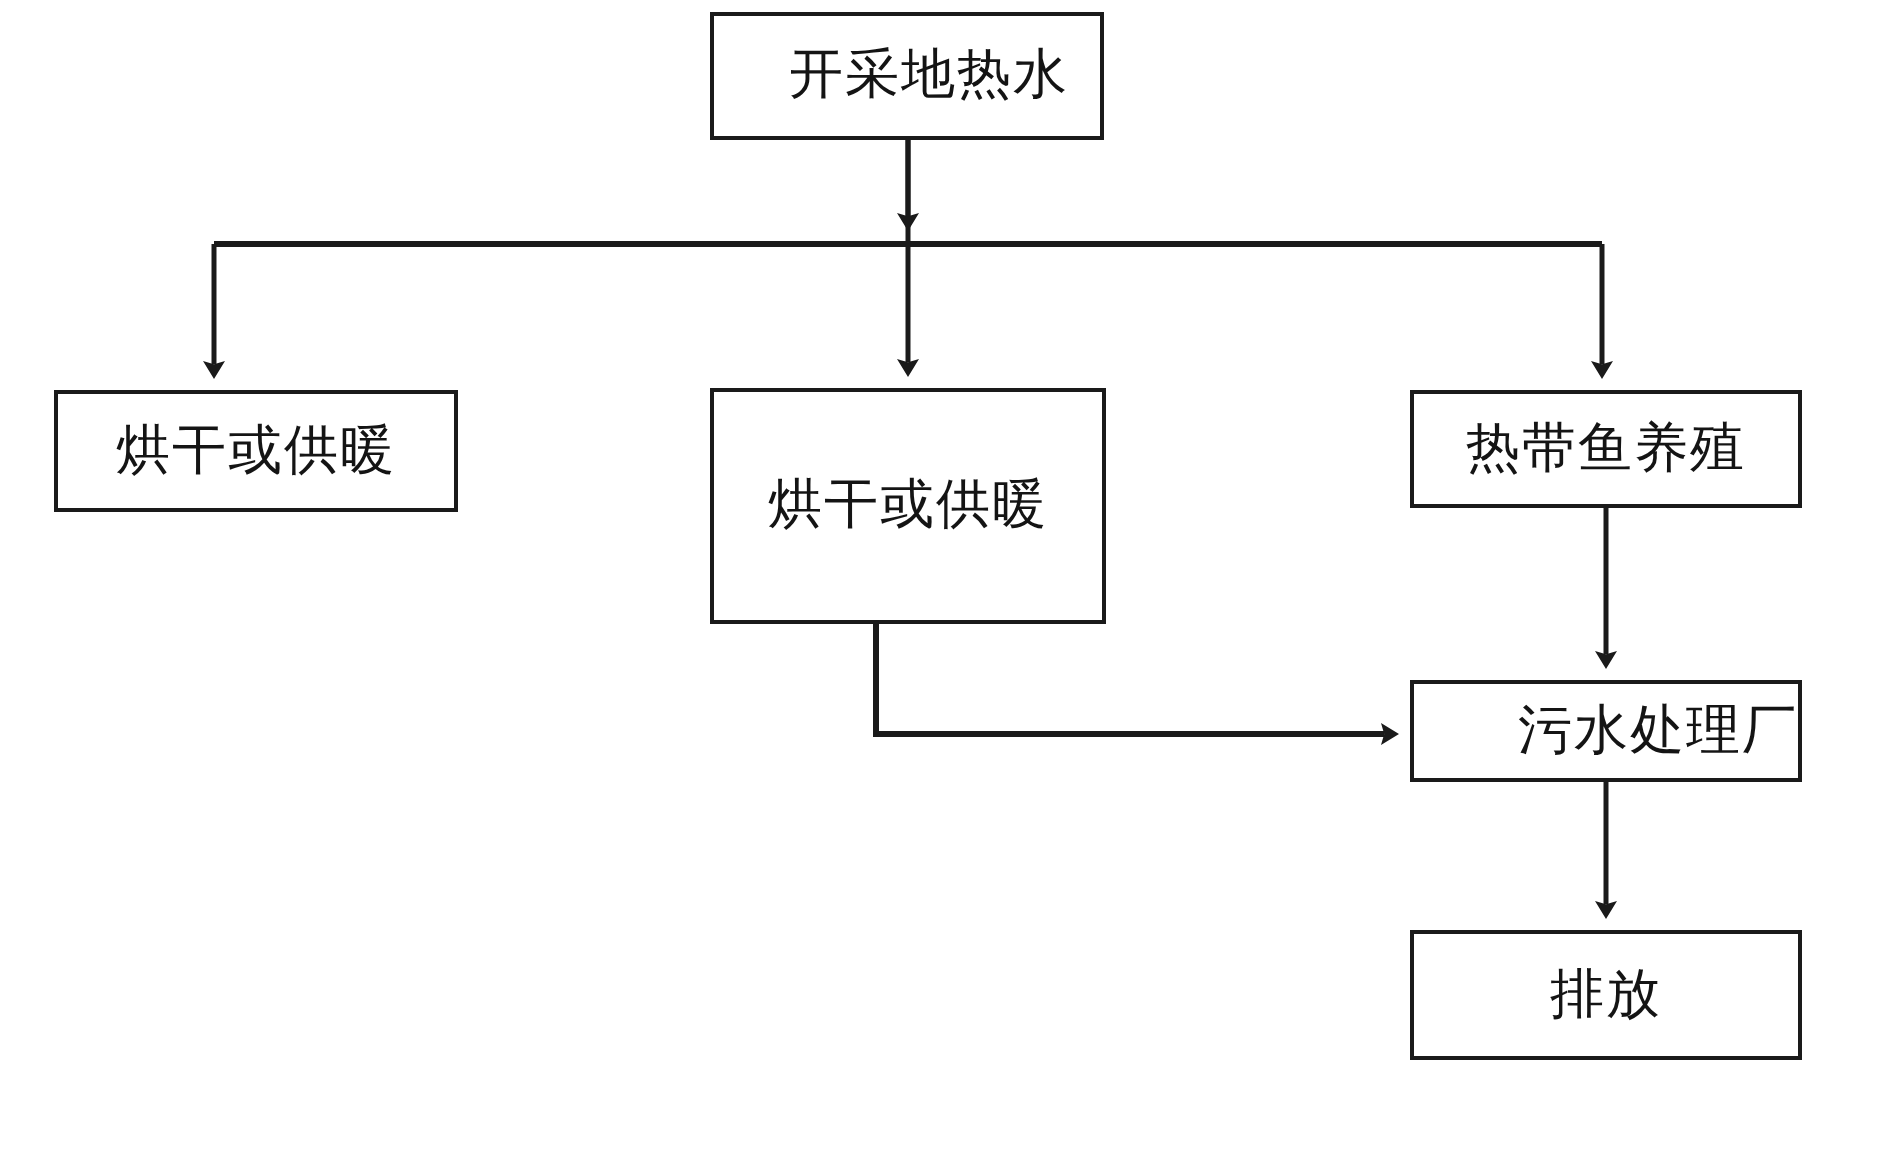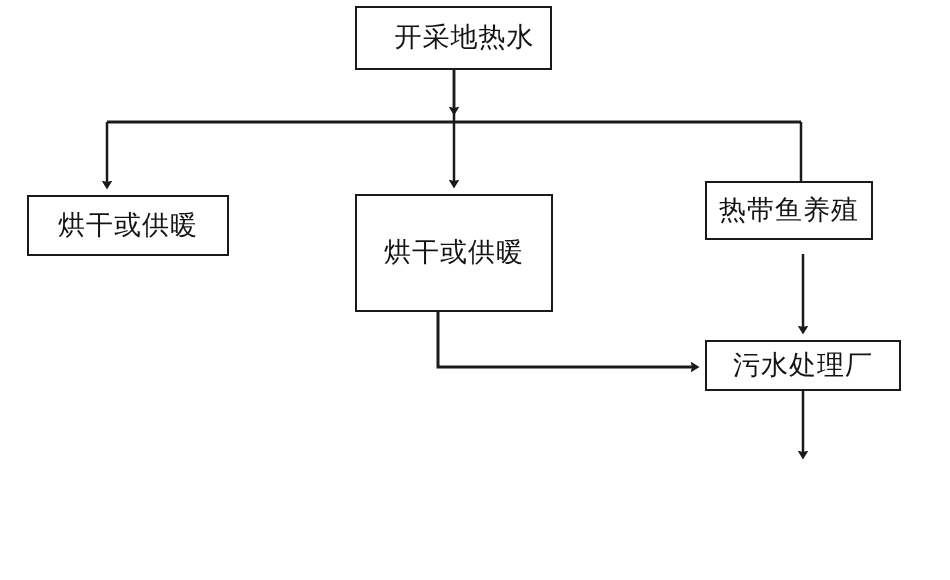--- a/index.html
+++ b/index.html
@@ -41,22 +41,22 @@
     line-height: 1.18;
     letter-spacing: 1px;
     white-space: nowrap;
   }
   .node-box .line2 {
     display: block;
   }
   #node-source   { left: 355px; top: 6px;   width: 197px; height: 64px; padding-left: 22px; }
   #node-drying   { left: 7px;   top: 195px; width: 202px; height: 61px; margin-left: 20px; }
   #node-spa      { left: 355px; top: 194px; width: 198px; height: 118px; }
-  #node-fish     { left: 705px; top: 181px; width: 168px; height: 59px; }
-  #node-sewage   { left: 705px; top: 340px; width: 196px; height: 51px; }
+  #node-fish     { left: 705px; top: 195px; width: 196px; height: 59px; }
+  #node-sewage   { left: 705px; top: 340px; width: 196px; height: 51px; align-items: flex-end; }
   #node-discharge{ left: 705px; top: 465px; width: 196px; height: 65px; }
 </style>
 </head>
 <body>
 
 <div id="diagram-root">
 
   <svg id="flow-svg" viewBox="0 0 950 580" aria-hidden="true">
     <defs>
       <marker id="arrowhead" markerWidth="9" markerHeight="11" refX="1.5" refY="5.5" orient="auto" markerUnits="userSpaceOnUse">
@@ -111,14 +111,17 @@
   </div>
 
   <div class="node-box" id="node-fish">
     <span>热带鱼养殖</span>
   </div>
 
   <div class="node-box" id="node-sewage">
     <span>污水处理厂</span>
   </div>
 
+  <div class="node-box" id="node-discharge">
+    <span>排放</span>
+  </div>
 
 </div>
 
 </body></html>

